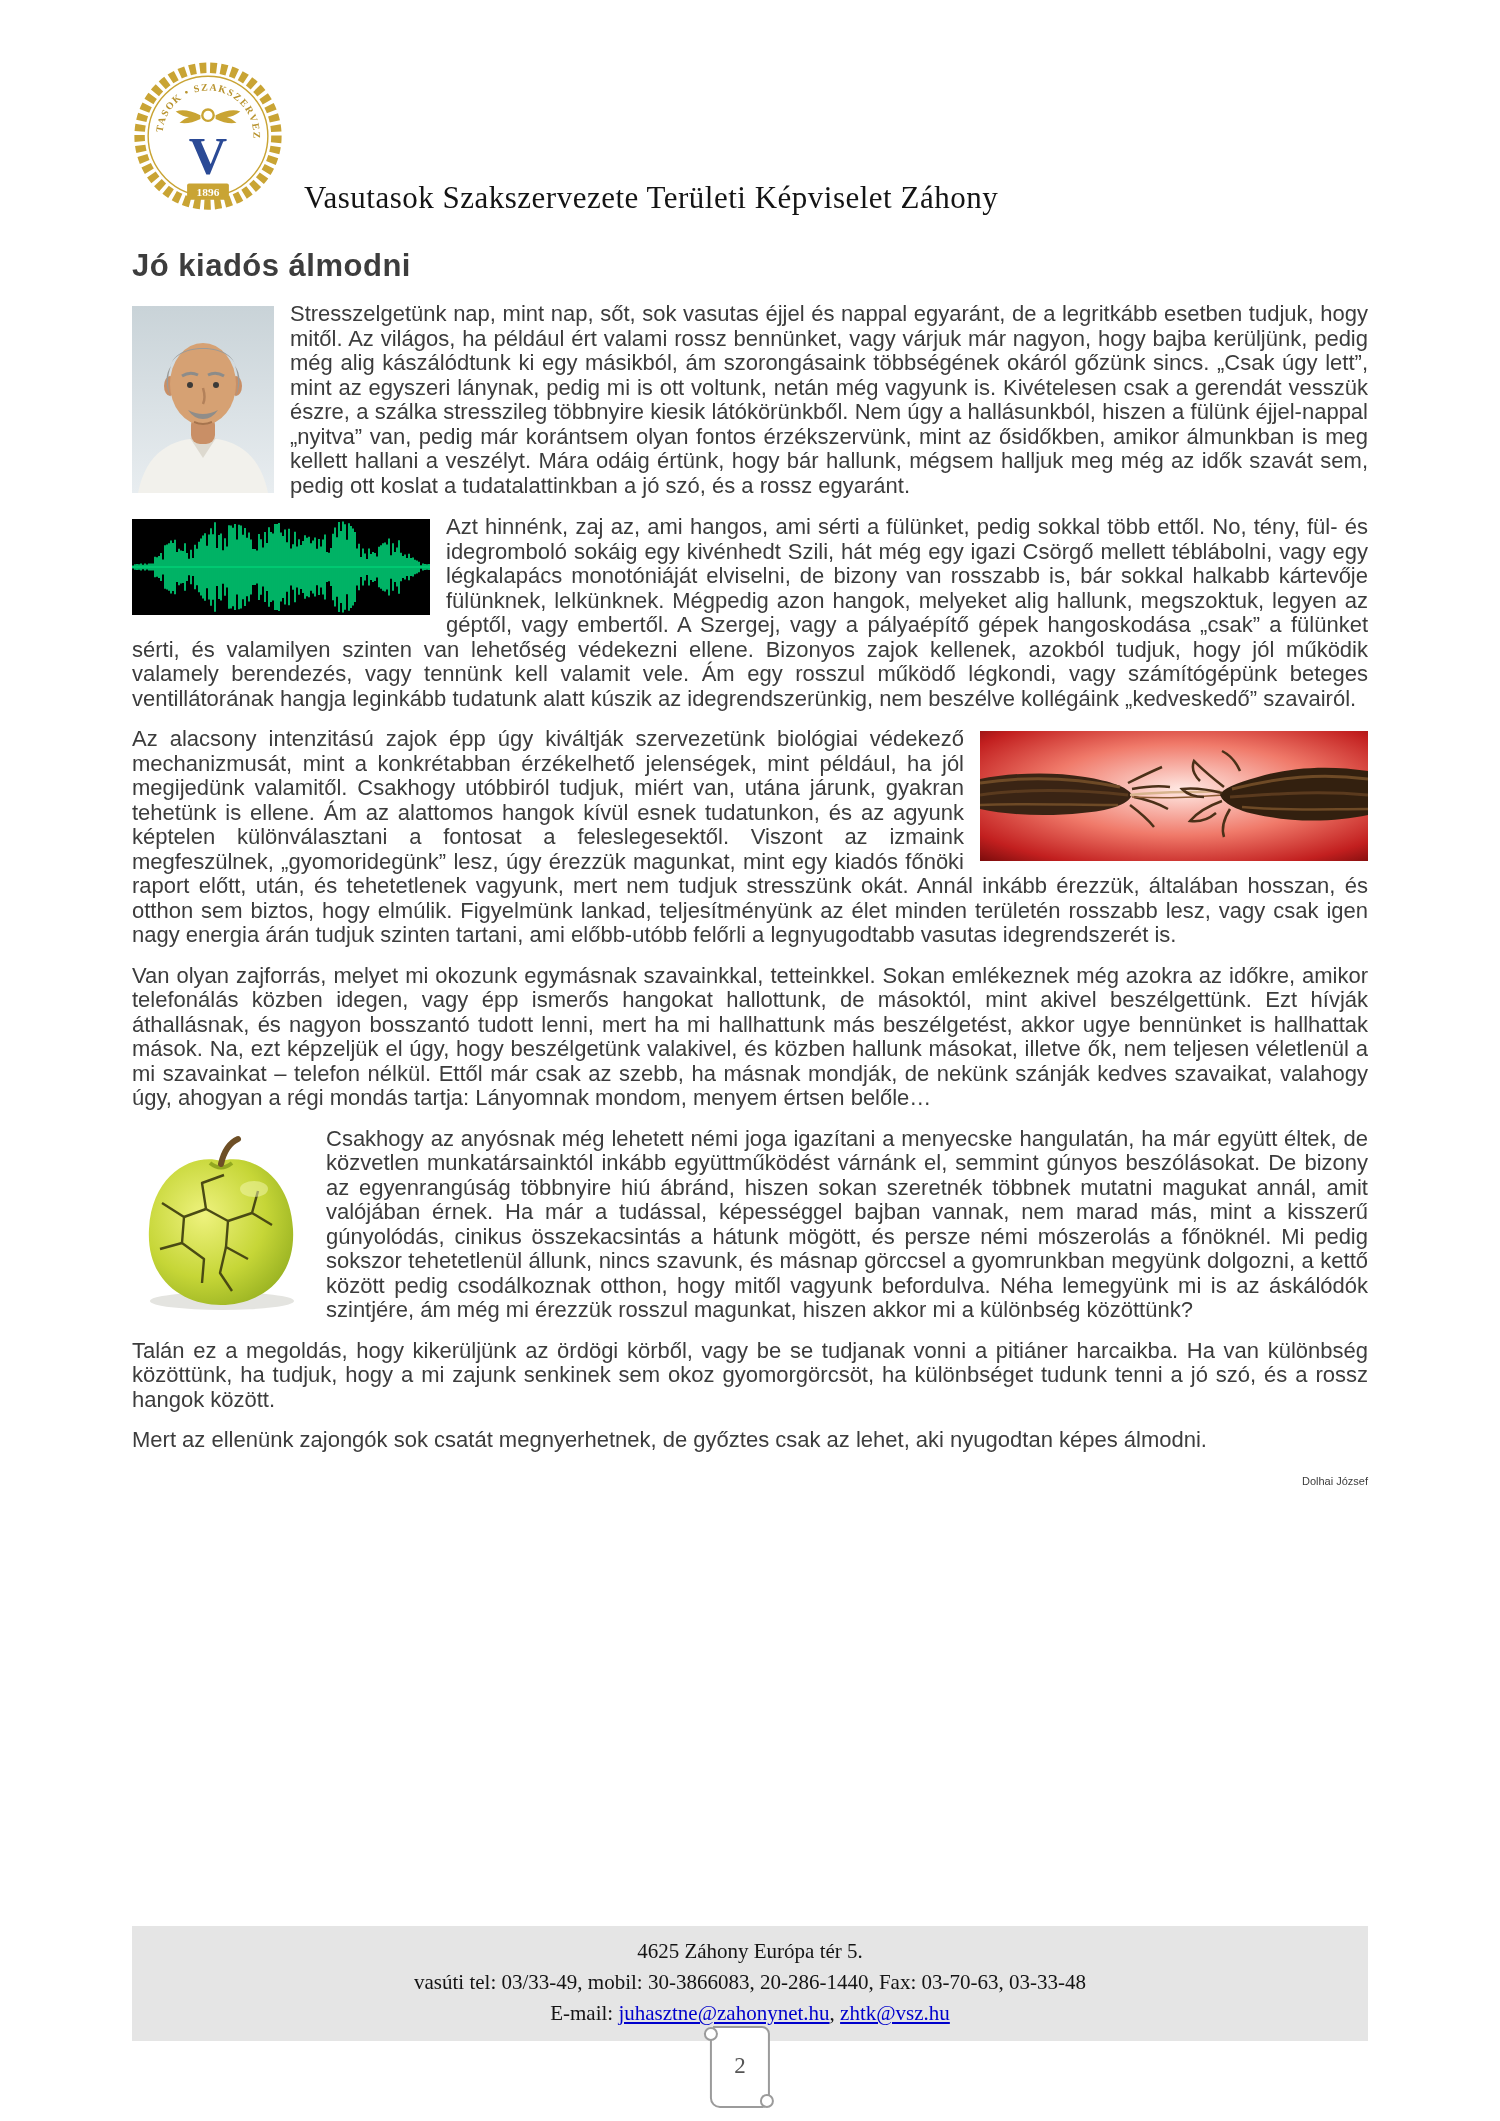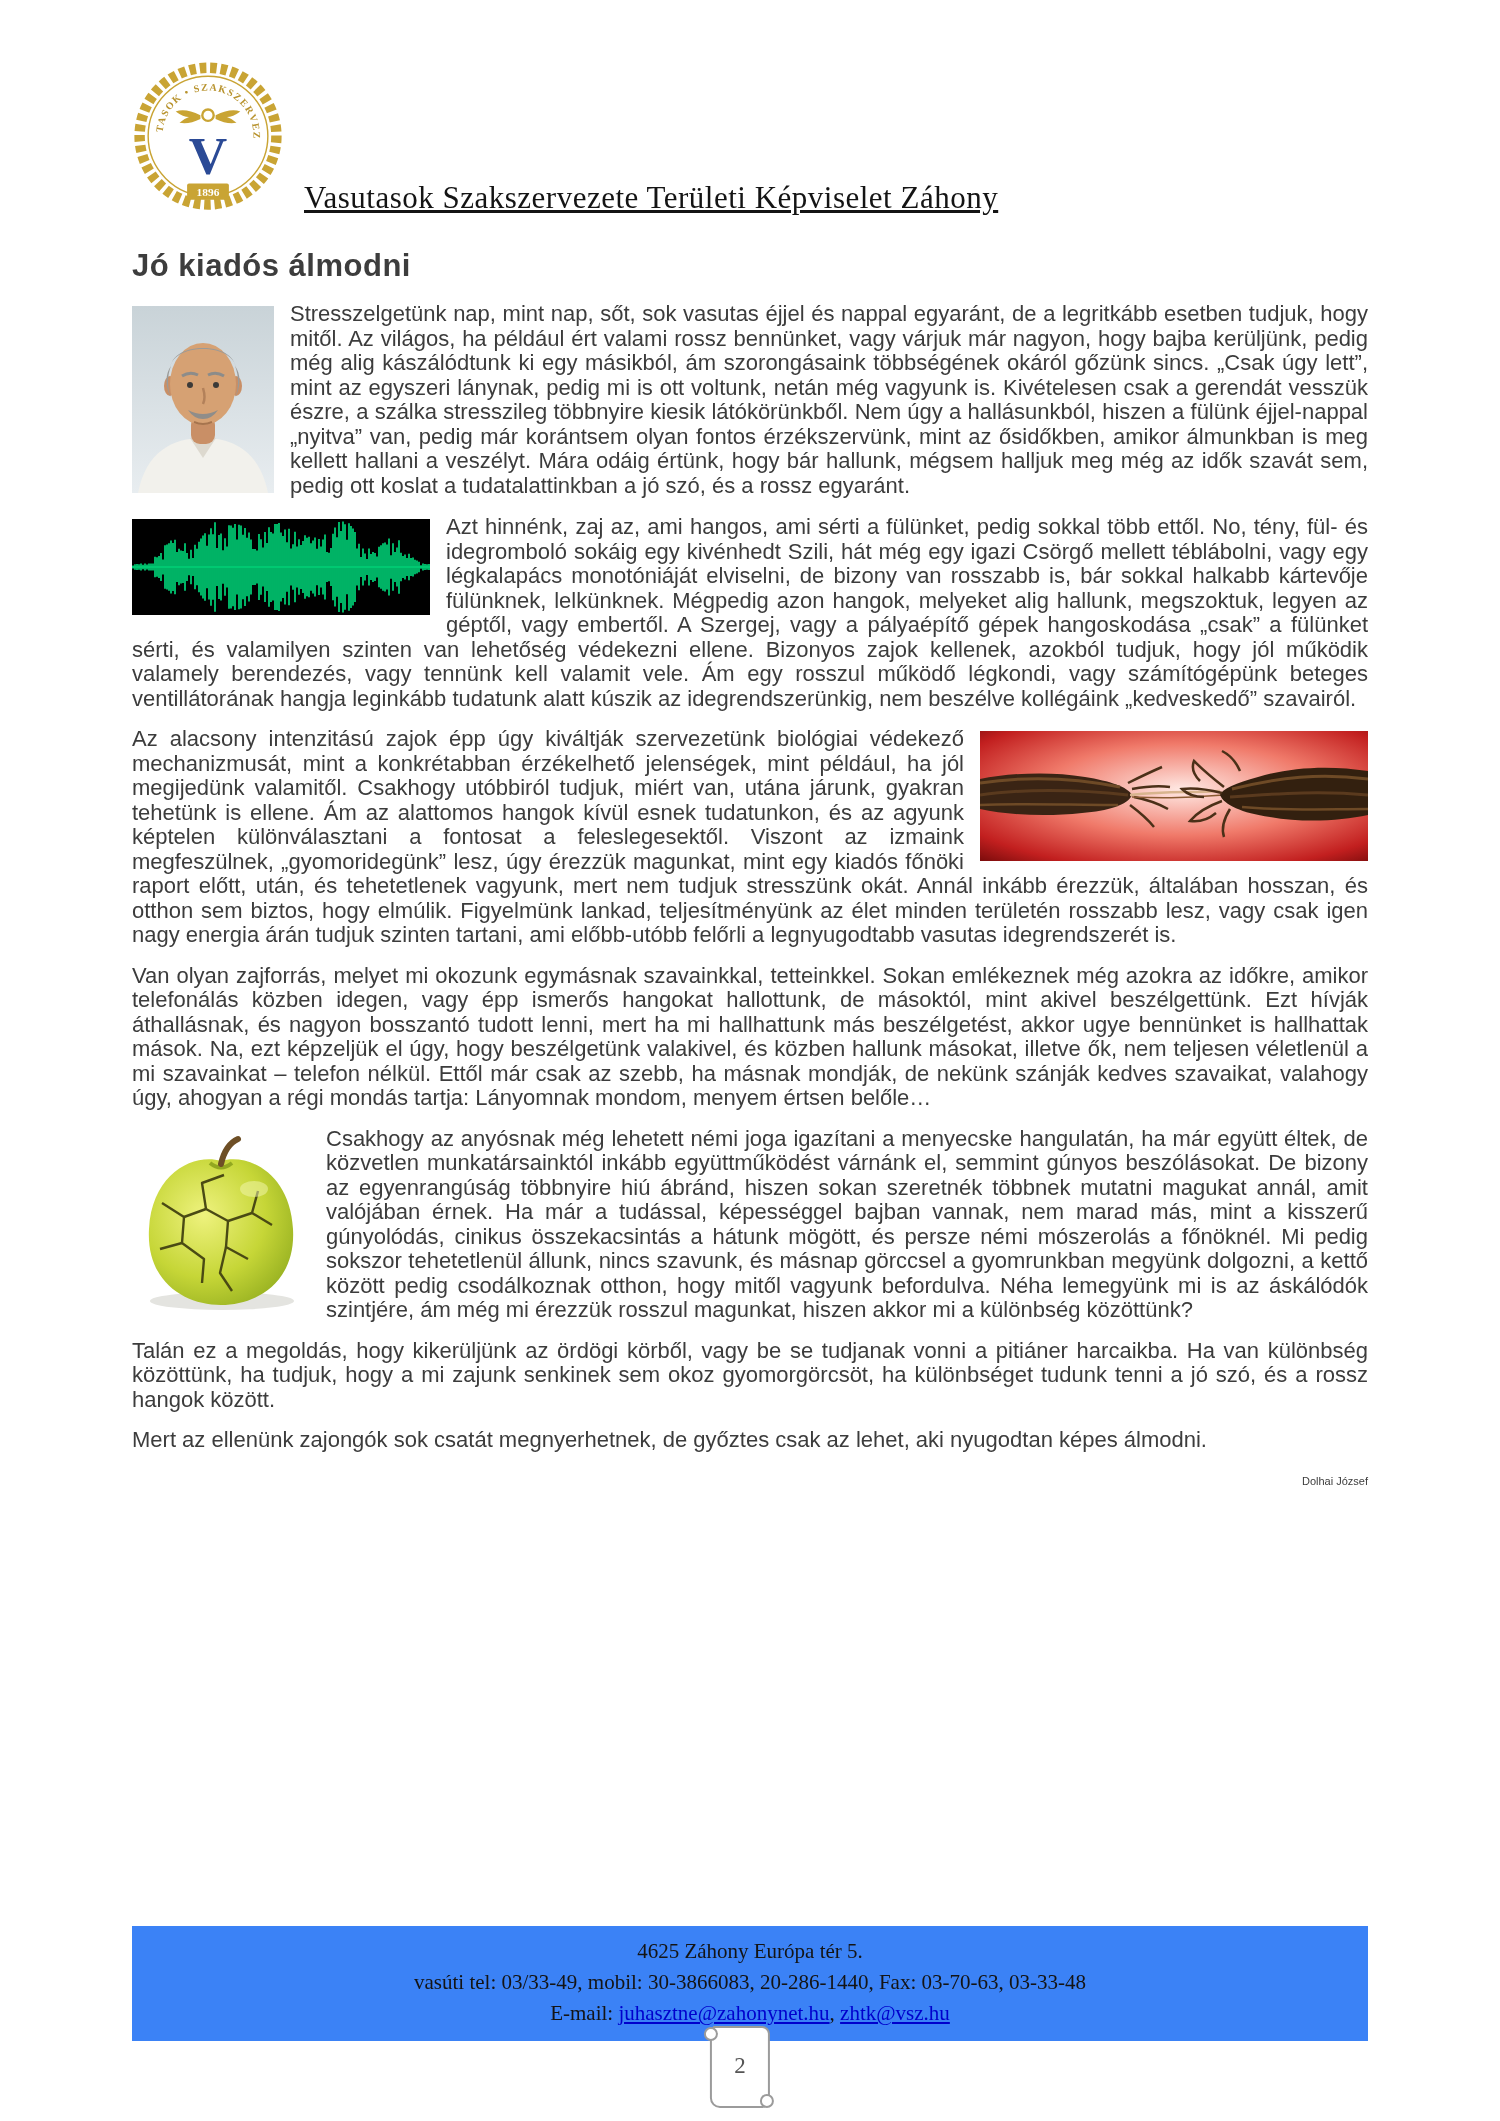--- a/index.html
+++ b/index.html
@@ -12,21 +12,21 @@
     color:#3c3c3c;
     overflow:hidden;
   }
   .content{padding:0 132px;}
   
   .header{display:flex;align-items:flex-end;padding:54px 132px 0 132px;}
   .logo{width:152px;height:168px;flex:0 0 auto;}
   .org-title{
     font-family:"Liberation Serif",serif;
     font-weight:400;font-size:31px;color:#141414;
-    margin:0 0 6px 20px;letter-spacing:.5px;text-decoration:underline;
+    margin:0 0 6px 20px;letter-spacing:.5px;
   }
   
   .article-title{
     font-size:31px;font-weight:bold;color:#3d3d3d;
     margin:26px 0 18px 0;letter-spacing:.5px;
   }
   .para{
     font-size:22px;line-height:24.5px;text-align:justify;
     margin:0 0 16px 0;
   }
@@ -37,21 +37,21 @@
   .img-portrait{width:142px;height:187px;}
   .img-waveform{width:298px;height:96px;background:#000;}
   .img-rope{width:388px;height:130px;}
   .img-apple{width:178px;height:182px;}
   .signature{
     text-align:right;font-size:11px;color:#3c3c3c;margin-top:22px;
   }
   
   .footer{
     position:absolute;left:132px;right:132px;bottom:80px;
-    background:#3b82f6;
+    background:#e5e5e5;
     text-align:center;
     font-family:"Liberation Serif",serif;
     font-size:21px;color:#141414;
     padding:10px 0 12px 0;
     line-height:31px;
   }
   .footer a{color:#0000cc;text-decoration:underline;cursor:pointer;}
   
   .page-scroll{
     position:absolute;bottom:8px;left:50%;transform:translateX(-62%);

